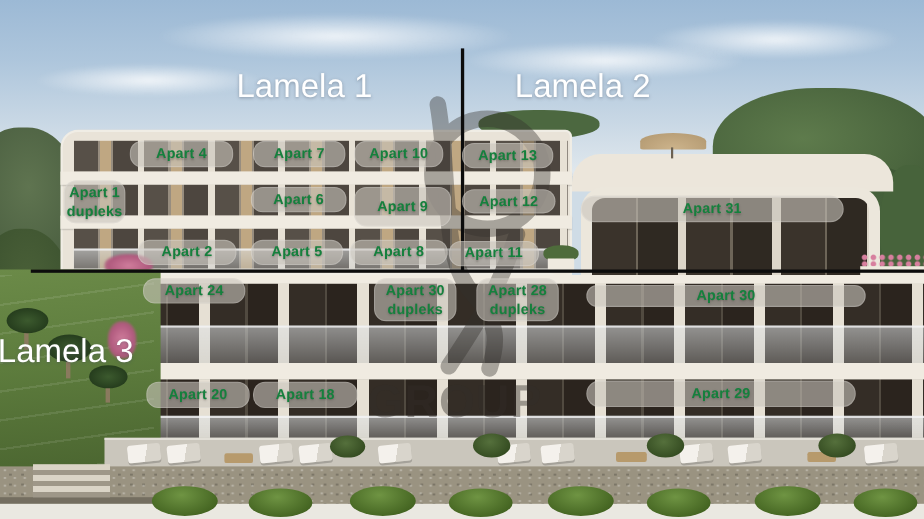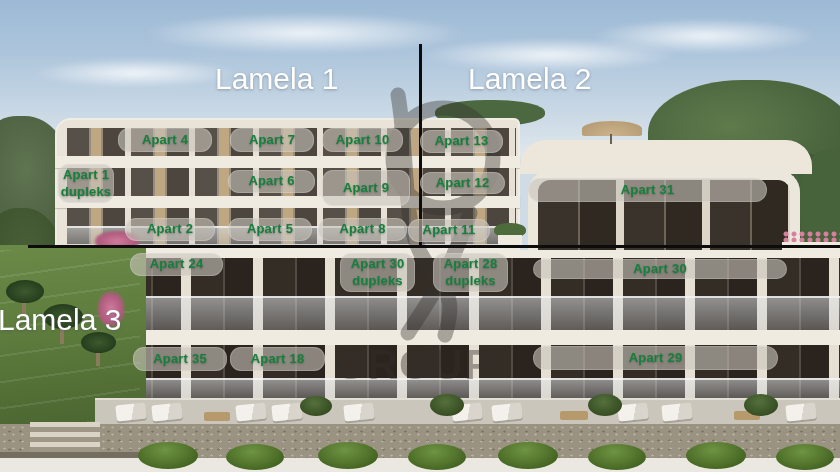--- a/index.html
+++ b/index.html
@@ -228,21 +228,21 @@
     </div>
   <div class="pill" style="left:433px;top:253px;width:75px;height:39px">
       <span>Apart 28</span>
       <span>dupleks</span>
     </div>
   <div class="pill" style="left:533px;top:259px;width:254px;height:20px;border-radius:12px">
       <span>Apart 30</span>
     </div>
 
   <div class="pill" style="left:133px;top:347px;width:94px;height:24px">
-      <span>Apart 35</span>
+      <span>Apart 20</span>
     </div>
   <div class="pill" style="left:230px;top:347px;width:95px;height:24px">
       <span>Apart 18</span>
     </div>
   <div class="pill" style="left:533px;top:346px;width:245px;height:24px;border-radius:12px">
       <span>Apart 29</span>
     </div>
 
 </div>
 

